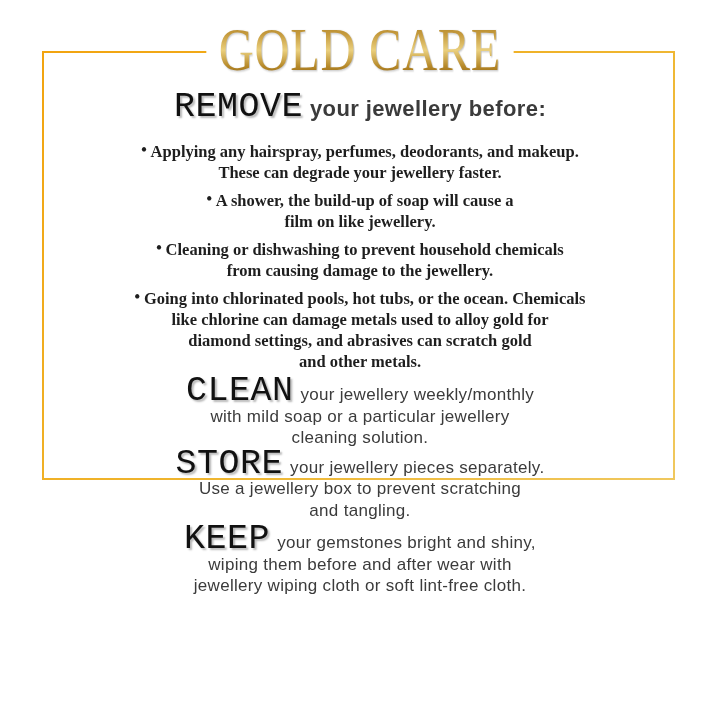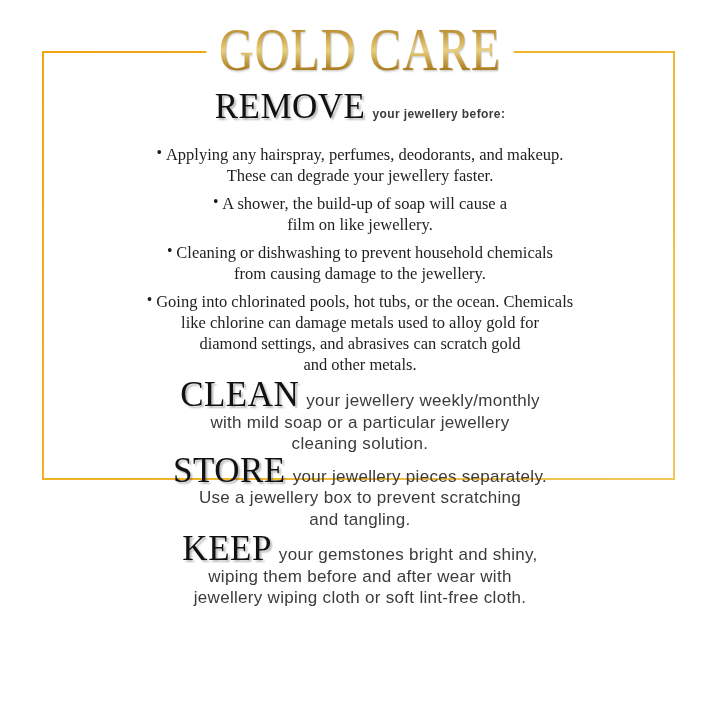--- a/index.html
+++ b/index.html
@@ -58,44 +58,45 @@
   }
   .content {
     position: absolute;
     left: 52px;
     right: 52px;
     top: 86px;
     text-align: center;
     z-index: 1;
   }
   .heading {
-    font-family: Liberation Serif, serif;
+    font-family: Liberation Mono, monospace;
     font-size: 35px;
     font-weight: 400;
     color: var(--heading-black, #111111);
     letter-spacing: 0.5px;
     text-shadow: 2px 2px 2px rgba(0,0,0,0.28);
     margin-right: 7px;
     vertical-align: baseline;
   }
   .remove-line { line-height: 42px; margin-bottom: 2px; }
   .remove-intro {
-    font-size: 12px;
+    font-size: 22px;
     font-weight: bold;
     color: var(--body-sans, #3b3b3b);
     letter-spacing: 0.4px;
   }
   .bullets { margin-top: 9px; }
   .bullet-item {
     font-family: "Liberation Serif", serif;
     font-size: 16.5px;
     line-height: 21px;
     color: var(--body-serif, #1e1e1e);
     white-space: pre-line;
     margin: 0 0 7px 0;
+    font-weight: bold;
   }
   .bullet-item::before {
     content: "\2022\00a0";
     position: relative;
     top: -0.1em;
     font-size: 0.95em;
   }
   .section {
     font-size: 17px;
     line-height: 21.5px;

